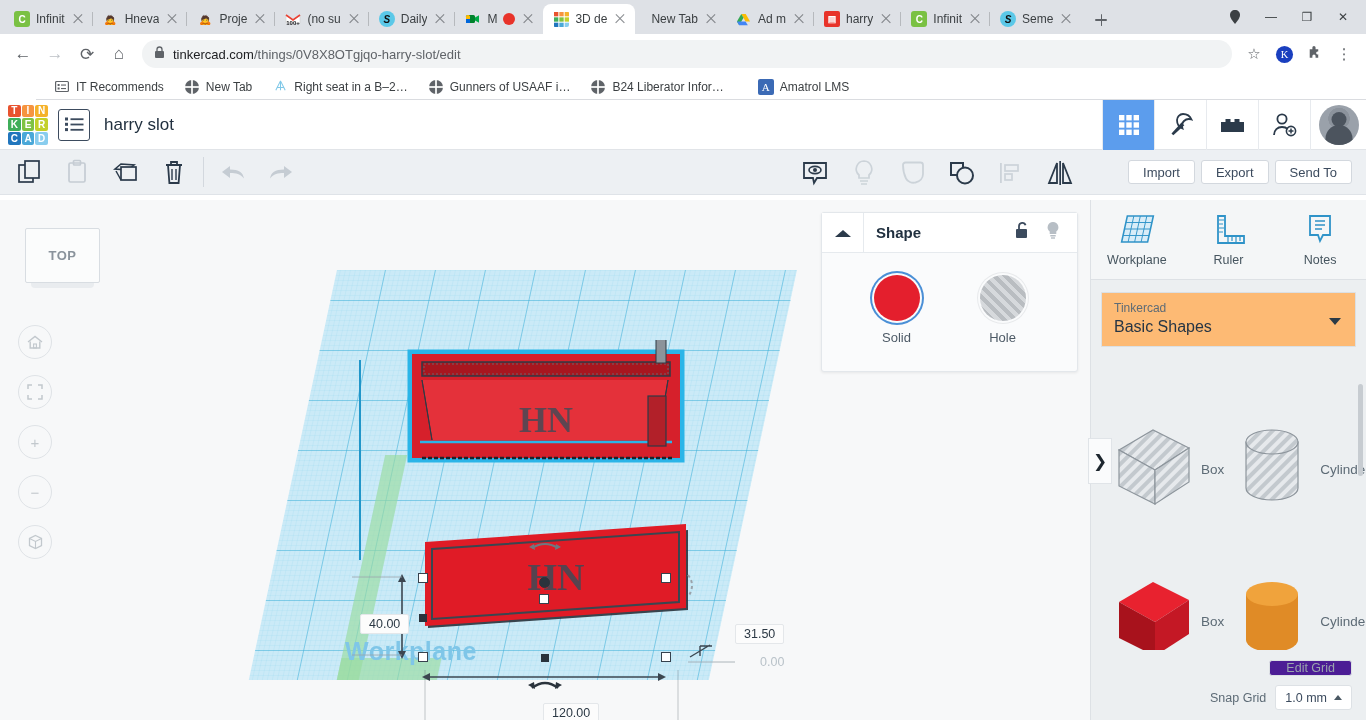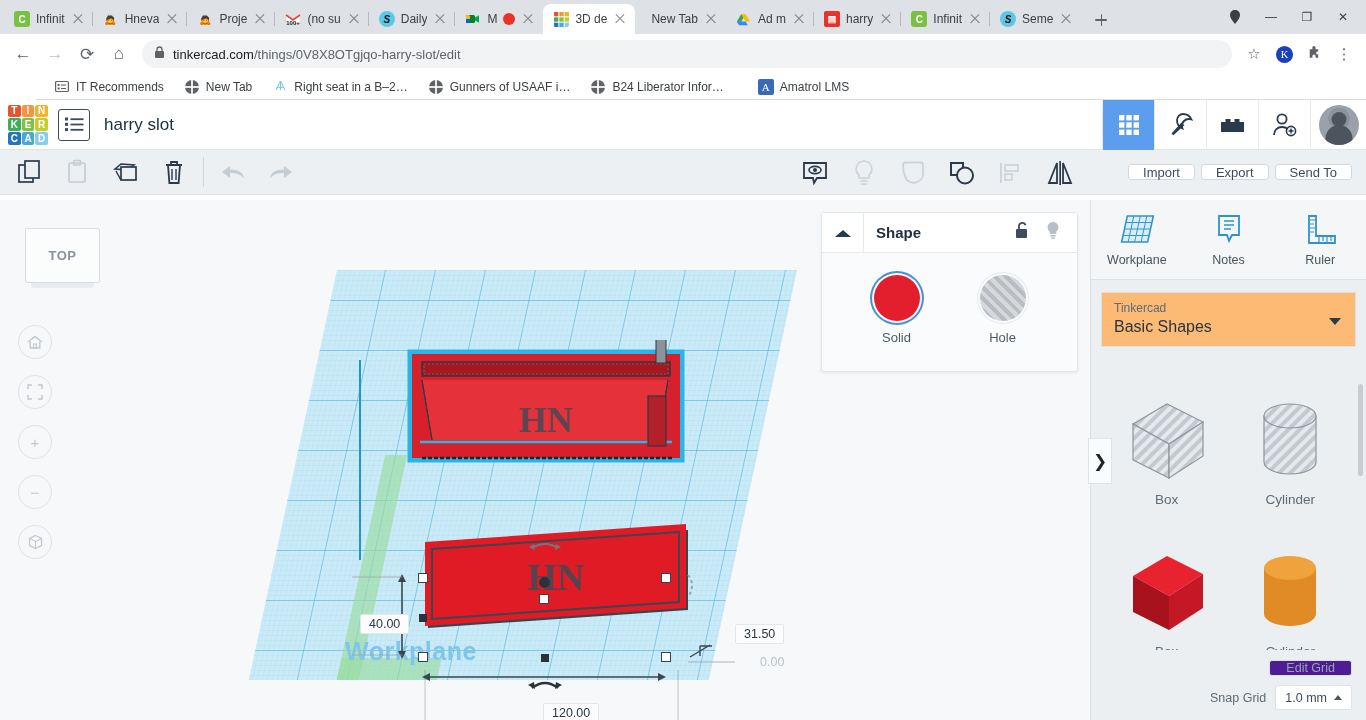--- a/index.html
+++ b/index.html
@@ -122,21 +122,21 @@
     display:flex; align-items:center; padding:0 6px; position:relative;
   }
   .tb-btn { width:48px; height:44px; display:flex; align-items:center;
      justify-content:center; }
   .tb-sep { width:1px; height:30px; background:#d3d8de; margin:0 5px; }
   .mid-tools { position:absolute; left:790px; top:0; height:45px;
      display:flex; align-items:center; }
   .mid-tools .tb-btn { width:49px; }
   .right-actions { margin-left:auto; display:flex; align-items:center; gap:6px;
      padding-right:8px; }
-  .act-btn { height:16px; padding:0 14px; background:#fff;
+  .act-btn { height:24px; padding:0 14px; background:#fff;
      border:1px solid #d3d8de; border-radius:3px; font-size:13px;
      color:#3c4b5e; display:flex; align-items:center; }
 
   
   .workspace { position:absolute; left:0; top:200px; right:276px; bottom:0;
      background:#f7f8f9; overflow:hidden; }
 
   .viewcube { position:absolute; left:25px; top:28px; width:75px; height:62px; }
   .viewcube .face { position:absolute; left:0; top:0; width:75px; height:55px;
      background:#fbfcfc; border:1px solid #d8dde2; border-radius:2px;
@@ -194,21 +194,21 @@
      border-radius:1px; padding:8px 12px 10px; position:relative; }
   .sb-select .sml { font-size:12px; color:#5d6b76; }
   .sb-select .big { font-size:16px; color:#263544; margin-top:3px; }
   .sb-caret { position:absolute; right:14px; top:50%; transform:translateY(-30%);
      width:0; height:0; border-left:6px solid transparent;
      border-right:6px solid transparent; border-top:7px solid #2b3a46; }
 
   .shelf { position:absolute; left:0; right:0; top:178px; bottom:70px;
      overflow:hidden; }
   .shelf-grid { display:grid; grid-template-columns:1fr 1fr; padding:8px 14px 0; }
-  .shelf-cell { display:flex; flex-direction:column; align-items:center;
+  .shelf-cell { display:flex; flex-direction:row; align-items:center;
      justify-content:flex-start; height:152px; padding-top:8px; }
   .shelf-cell span { font-size:13.5px; color:#5d6b76; margin-top:6px; }
   .sb-scroll { position:absolute; right:3px; top:6px; width:5px; height:92px;
      background:#c7ccd1; border-radius:3px; }
 
   .sb-bottom { position:absolute; left:0; right:0; bottom:0; height:70px;
      display:flex; flex-direction:column; align-items:flex-end;
      padding:10px 14px; gap:9px; }
   .edit-grid { height:25px; padding:0 16px; background:#4c1d95;
      border:1px solid #dde1e5; border-radius:3px; font-size:12.5px;
@@ -774,31 +774,31 @@
       <svg width="38" height="34" viewBox="0 0 38 34">
         <g transform="matrix(1,0,-0.22,1,6,0)">
           <rect x="4" y="3" width="26" height="26" fill="#d9edf8" stroke="#2f93c8" stroke-width="1.6"></rect>
           <path d="M10.5 3v26M17 3v26M23.5 3v26M4 9.5h26M4 16h26M4 22.5h26" stroke="#2f93c8" stroke-width="0.9"></path>
         </g>
       </svg>
       <span>Workplane</span>
     </div>
     <div class="sb-tool">
       <svg width="38" height="34" viewBox="0 0 38 34">
+        <path d="M8 3h7v20h19v7H8z" fill="none" stroke="#2f93c8" stroke-width="1.8"></path>
+        <path d="M9 7h5M9 11h4M9 15h5M9 19h4M18 24v5M22 24v4M26 24v5M30 24v4" stroke="#2f93c8" stroke-width="1.2"></path>
+      </svg>
+      <span>Ruler</span>
+    </div>
+    <div class="sb-tool">
+      <svg width="38" height="34" viewBox="0 0 38 34">
         <path d="M9 3h20v19h-7l-3 6-2-6H9z" fill="none" stroke="#2f93c8" stroke-width="1.8"></path>
         <path d="M14 8h10M14 12h10M14 16h7" stroke="#2f93c8" stroke-width="1.4"></path>
       </svg>
       <span>Notes</span>
-    </div>
-    <div class="sb-tool">
-      <svg width="38" height="34" viewBox="0 0 38 34">
-        <path d="M8 3h7v20h19v7H8z" fill="none" stroke="#2f93c8" stroke-width="1.8"></path>
-        <path d="M9 7h5M9 11h4M9 15h5M9 19h4M18 24v5M22 24v4M26 24v5M30 24v4" stroke="#2f93c8" stroke-width="1.2"></path>
-      </svg>
-      <span>Ruler</span>
     </div>
   </div>
 
   <div class="sb-select">
     <div class="sml">Tinkercad</div>
     <div class="big">Basic Shapes</div>
     <div class="sb-caret"></div>
   </div>
 
   <div class="shelf">

